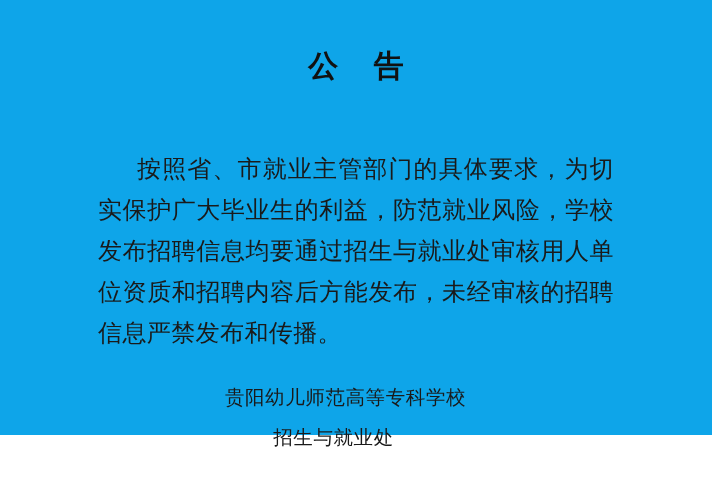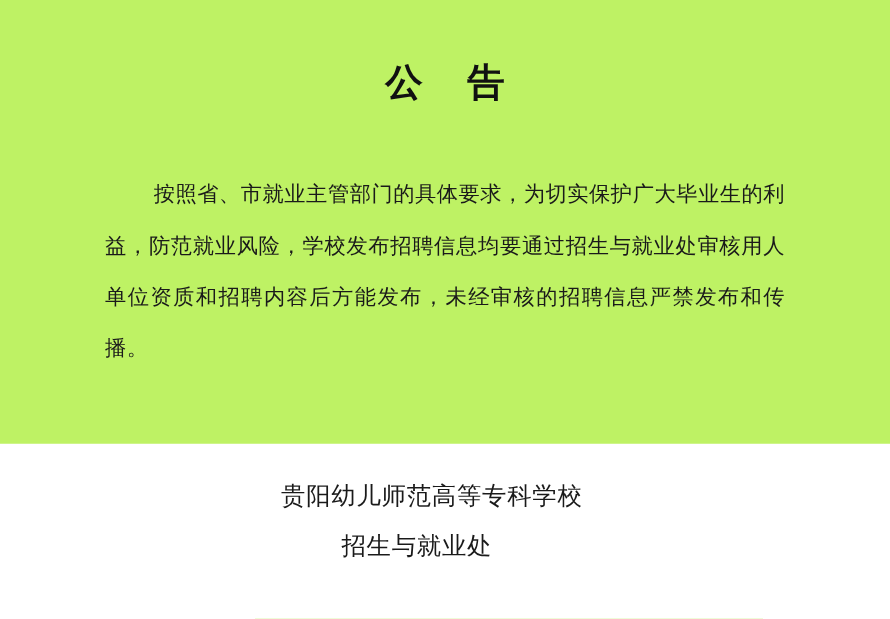--- a/index.html
+++ b/index.html
@@ -10,48 +10,48 @@
     width: 712px;
     height: 495px;
     background: #ffffff;
     font-family: "Liberation Serif", "DejaVu Serif", serif;
     color: #1a1a1a;
     overflow: hidden;
   }
   .page {
     position: relative;
     width: 712px;
-    height: 355px;
+    height: 435px;
     box-sizing: border-box;
-    background: #bef264;
+    background: #0ea5e9;
   }
   .doc-title {
     text-align: center;
     font-size: 30px;
     font-weight: bold;
     letter-spacing: 14px;
     margin: 0;
     padding-top: 46px;
     padding-left: 14px;
     color: #111111;
     font-family: "Liberation Serif", "DejaVu Serif", serif;
   }
   .body-block {
     margin: 0;
     padding-top: 48px;
     padding-left: 84px;
     padding-right: 84px;
   }
   .body-paragraph {
-    font-size: 17px;
+    font-size: 24px;
     line-height: 41px;
     text-align: justify;
     text-justify: inter-ideograph;
     text-indent: 39px;
-    margin: 0;
+    margin: 14px;
     color: #1a1a1a;
     letter-spacing: 0.4px;
   }
   .signature-block {
     position: absolute;
     left: 0;
     right: 11px;
     top: 378px;
     text-align: center;
     padding-right: 40px;

